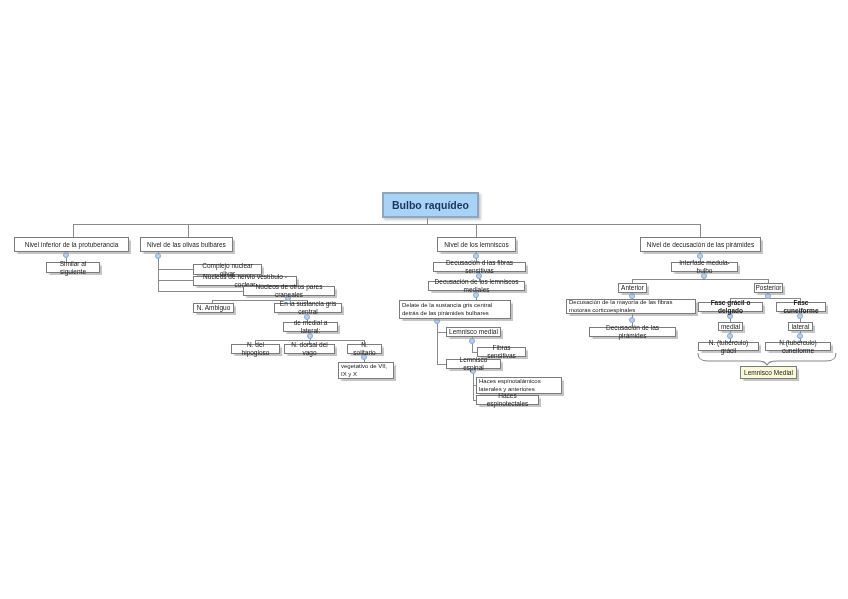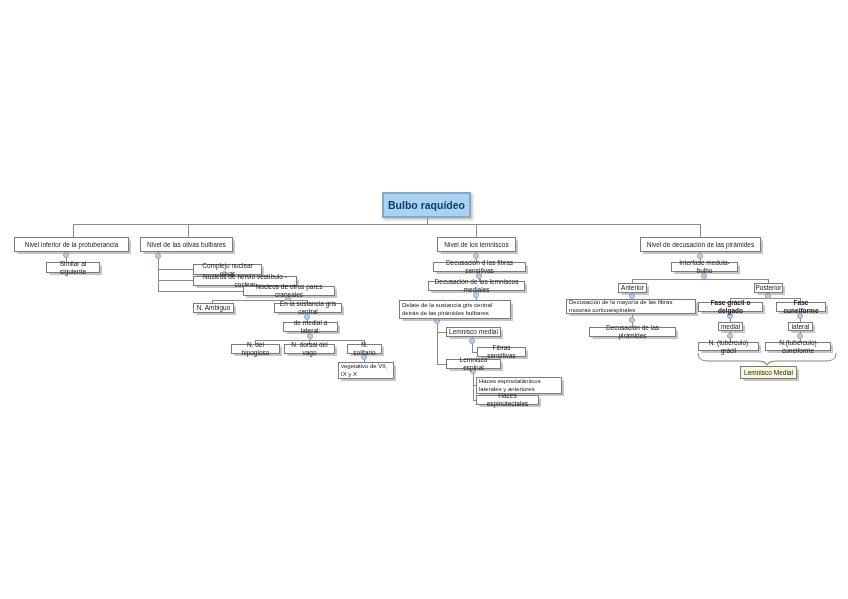--- a/index.html
+++ b/index.html
@@ -96,21 +96,21 @@
   <div class="dot" style="left:697px;top:253px;"></div>
   <div class="dot" style="left:701px;top:273px;"></div>
   <div class="dot" style="left:629px;top:293px;"></div>
   <div class="dot" style="left:629px;top:317px;"></div>
   <div class="dot" style="left:765px;top:293px;"></div>
   <div class="dot" style="left:727px;top:313px;"></div>
   <div class="dot" style="left:727px;top:333px;"></div>
   <div class="dot" style="left:797px;top:313px;"></div>
   <div class="dot" style="left:797px;top:333px;"></div>
 
-  <div class="title-box" style="left:382px;top:192px;width:89px;height:26px;">Bulbo raquídeo</div>
+  <div class="title-box" style="left:382px;top:192px;width:97px;height:26px;">Bulbo raquídeo</div>
 
   <div class="box" style="left:14px;top:237px;width:115px;height:15px;">Nivel inferior de la protuberancia</div>
   <div class="box" style="left:46px;top:262px;width:54px;height:11px;">Similar al siguiente</div>
 
   <div class="box" style="left:140px;top:237px;width:93px;height:15px;">Nivel de las olivas bulbares</div>
   <div class="box" style="left:193px;top:264px;width:69px;height:11px;">Complejo nuclear olivar</div>
   <div class="box" style="left:193px;top:276px;width:104px;height:10px;">Núcleos de nervio vestíbulo -coclear</div>
   <div class="box" style="left:243px;top:286px;width:92px;height:10px;">Núcleos de otros pares craneales</div>
   <div class="box" style="left:193px;top:303px;width:41px;height:10px;">N. Ambiguo</div>
   <div class="box" style="left:274px;top:303px;width:68px;height:10px;">En la sustancia gris central</div>

